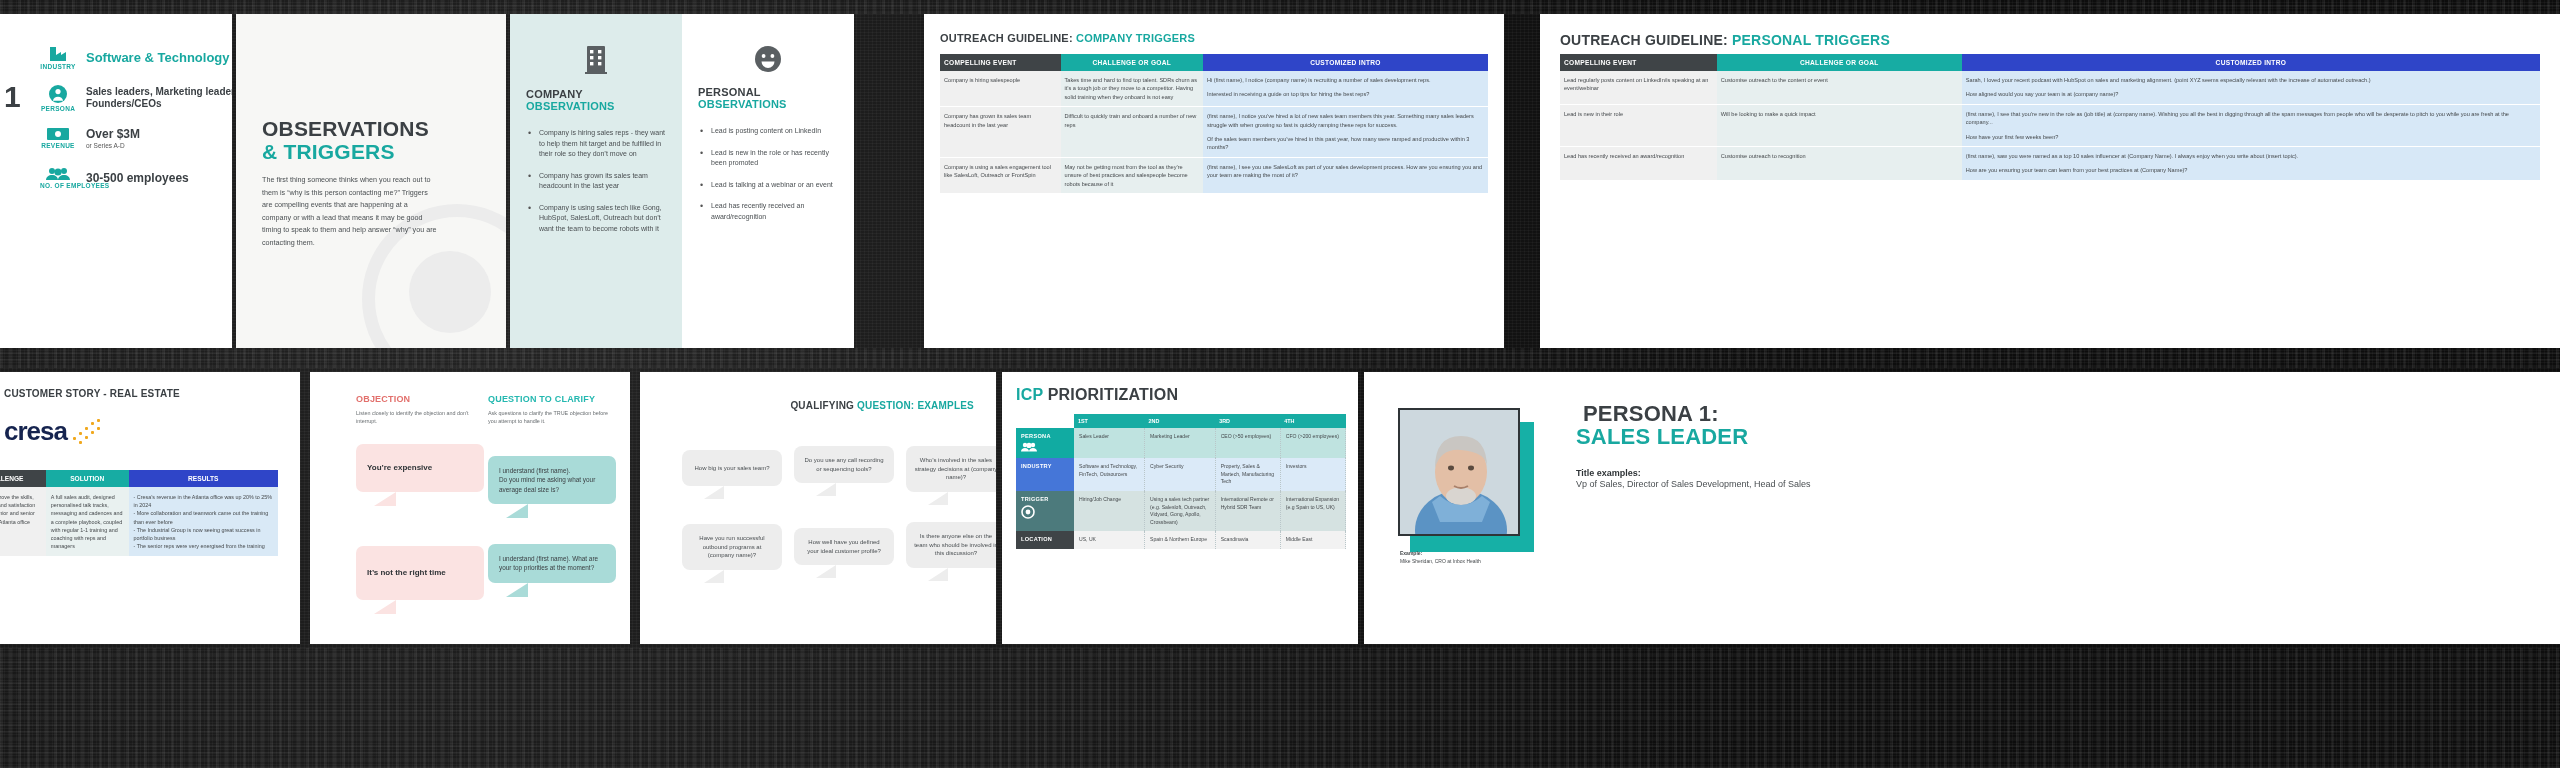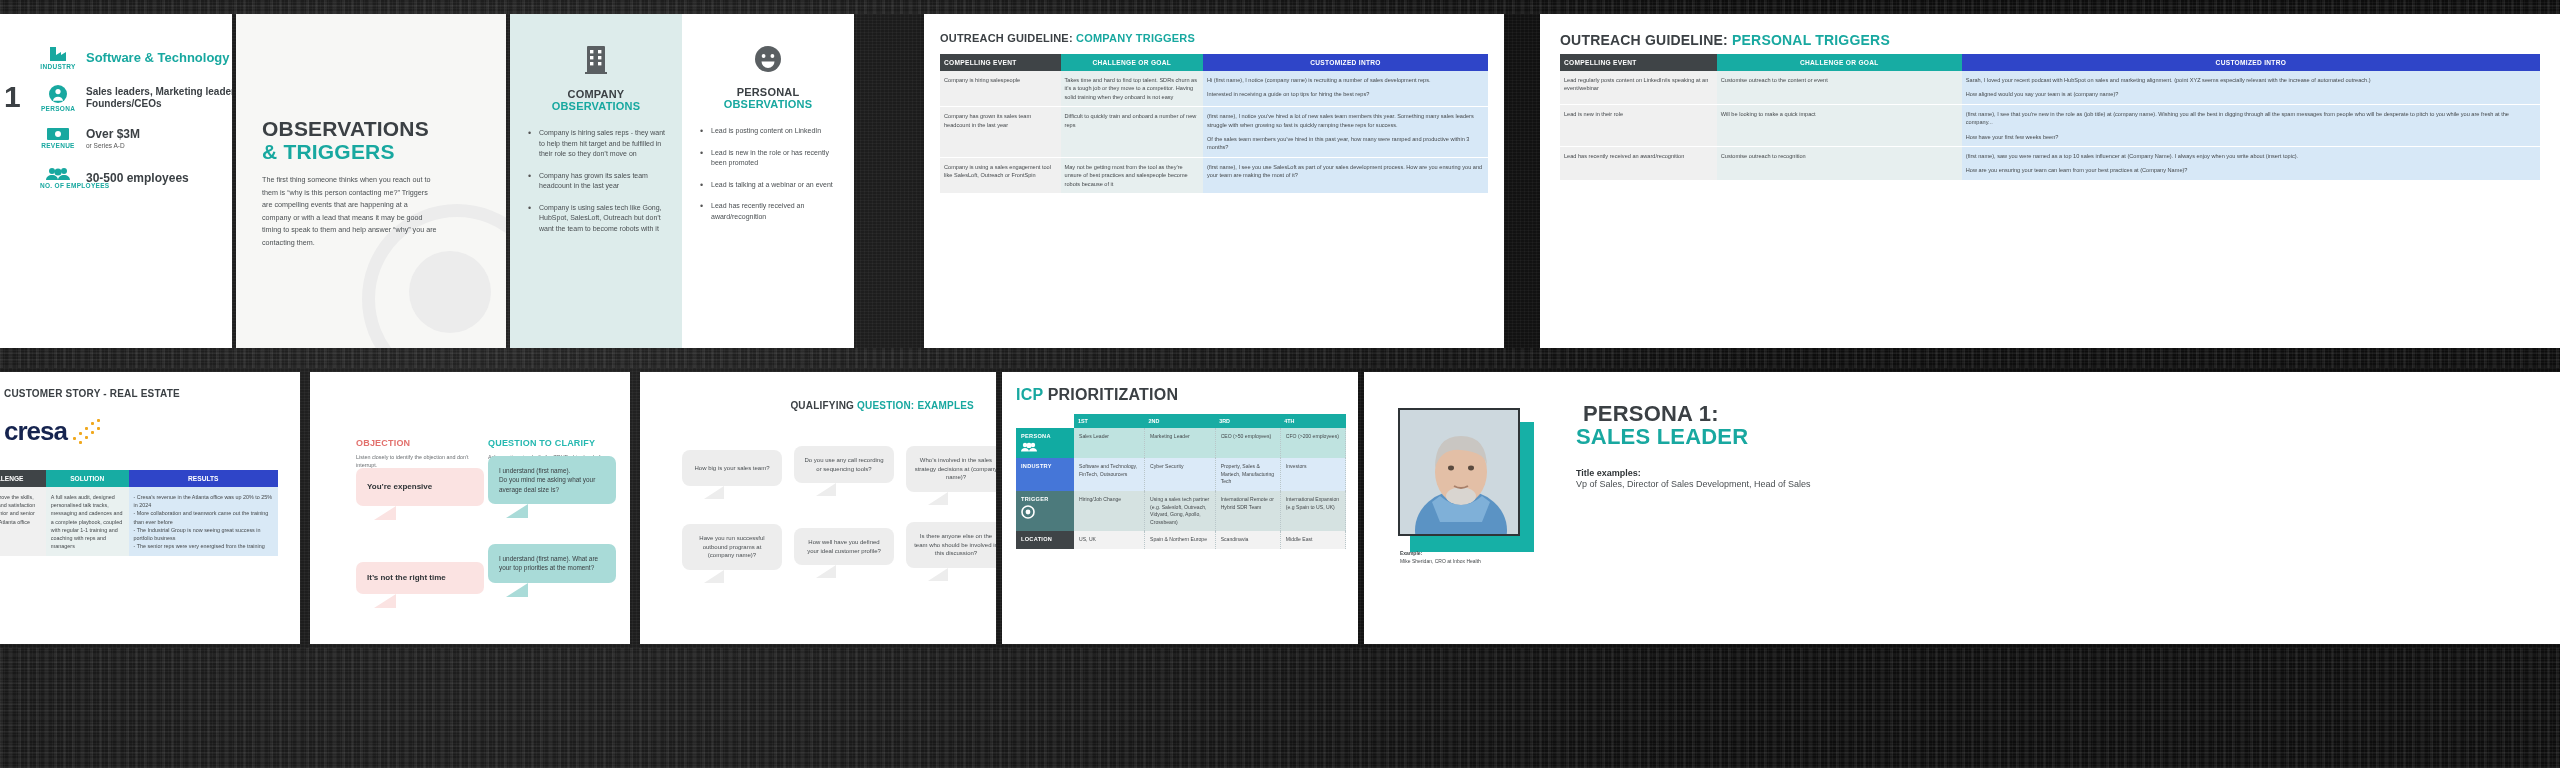--- a/index.html
+++ b/index.html
@@ -80,21 +80,21 @@
   .ot-title { position: absolute; left: 26px; top: 104px; font-size: 21px; line-height: 1.08; }
   .ot-body  { position: absolute; left: 26px; top: 160px; width: 175px;
               font-size: 7.2px; line-height: 1.75; color: #4a4f52; }
 
   
   #slide-observations { left: 510px; width: 344px; }
   .obs-half { position: absolute; top: 0; bottom: 0; width: 172px; padding: 32px 16px 0; }
   .obs-left  { left: 0;   background: #ddeceb; }
   .obs-right { left: 172px; background: #ffffff; }
   .obs-ico  { text-align: center; margin-bottom: 10px; }
-  .obs-head { text-align: center; font-size: 11px; margin-bottom: 16px; }
+  .obs-head { font-size: 11px; margin-bottom: 16px; }
   .obs-list { list-style: none; }
   .obs-list li {
     position: relative; padding-left: 13px; margin-bottom: 11px;
     font-size: 7px; line-height: 1.5; color: #4a4f52;
   }
   .obs-list li::before {
     content: "•"; position: absolute; left: 2px; top: -1px;
     font-size: 9px; color: #555;
   }
 
@@ -144,21 +144,21 @@
   .cs-tbl td { font-size: 5.4px; line-height: 1.52; color: #45494c; padding: 6px 5px; vertical-align: top; }
   .th-challenge { background: #3f4447; }
   .th-solution  { background: #17aca3; }
   .th-results   { background: #2f45c8; }
   .td-challenge { background: #f0f0f0; }
   .td-solution  { background: #e9f1f0; }
   .td-results   { background: #d9e9f6; }
 
   
   #slide-objection { left: 310px; width: 320px; }
-  .obj-col { position: absolute; top: 22px; width: 128px; margin-top: 44px; }
+  .obj-col { position: absolute; top: 22px; width: 128px; }
   .obj-col.c1 { left: 46px; }
   .obj-col.c2 { left: 178px; }
   .obj-h { font-size: 9px; margin-bottom: 5px; }
   .obj-h.red  { color: #e2706c; }
   .obj-h.teal { color: #24b8b0; }
   .obj-sub { font-size: 5.4px; line-height: 1.5; color: #6a6f72; }
   .bubble {
     position: absolute; border-radius: 7px; padding: 10px 11px;
     font-size: 6.4px; line-height: 1.45;
   }
@@ -502,25 +502,25 @@
 <div class="slide row-b" id="slide-objection">
   <div class="obj-col c1">
     <div class="obj-h cond red">OBJECTION</div>
     <div class="obj-sub">Listen closely to identify the objection and don't interrupt.</div>
   </div>
   <div class="obj-col c2">
     <div class="obj-h cond teal">QUESTION TO CLARIFY</div>
     <div class="obj-sub">Ask questions to clarify the TRUE objection before you attempt to handle it.</div>
   </div>
 
-  <div class="bubble b-pink" style="left:46px;top:96px;width:128px;height:38px;display:flex;align-items:center">You’re expensive</div>
+  <div class="bubble b-pink" style="left:46px;top:72px;width:128px;height:48px;display:flex;align-items:center">You’re expensive</div>
   <div class="bubble b-teal" style="left:178px;top:84px;width:128px;white-space:pre-line">I understand (first name).
 Do you mind me asking what your average deal size is?</div>
 
-  <div class="bubble b-pink" style="left:46px;top:190px;width:128px;height:32px;display:flex;align-items:center">It’s not the right time</div>
+  <div class="bubble b-pink" style="left:46px;top:174px;width:128px;height:54px;display:flex;align-items:center">It’s not the right time</div>
   <div class="bubble b-teal" style="left:178px;top:172px;width:128px;white-space:pre-line">I understand (first name). What are your top priorities at the moment?</div>
 </div>
 
 <div class="slide row-b" id="slide-qualifying">
   <div class="qq-title cond">
     <span class="dark">QUALIFYING </span><span class="teal">QUESTION: EXAMPLES</span>
   </div>
   <div class="qq-bubble" style="left:42px;top:78px;width:100px;height:36px;display:flex;align-items:center;justify-content:center">How big is your sales team?</div>
   <div class="qq-bubble" style="left:154px;top:74px;width:100px">Do you use any call recording or sequencing tools?</div>
   <div class="qq-bubble" style="left:266px;top:74px;width:100px">Who’s involved in the sales strategy decisions at (company name)?</div>

